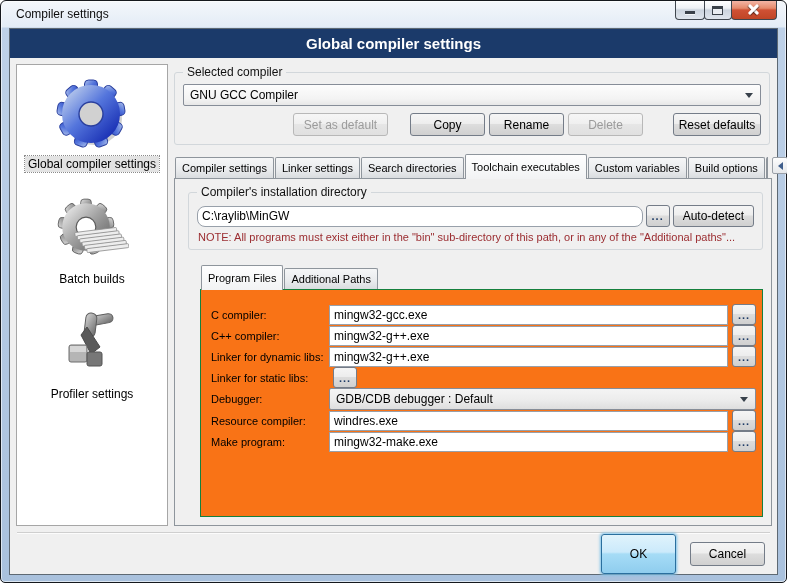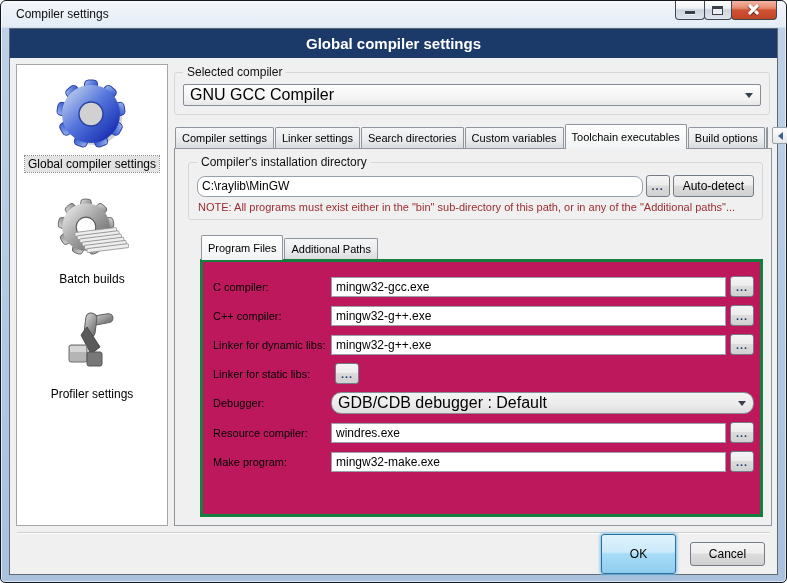--- a/index.html
+++ b/index.html
@@ -45,21 +45,21 @@
   .side-item.selected .side-label { background:#e3e3e3; outline:1px dotted #8a8a8a; }
 
   
   .main { flex:1; display:flex; flex-direction:column; min-width:0; }
 
   .group { position:relative; border:1px solid #d2d7db; border-radius:3px; background:transparent; }
   .glabel { position:absolute; top:-8px; left:8px; background:#f0f0f0; padding:0 4px; font-size:12px; color:#111; }
 
   .compiler-group { margin:8px 2px 0 0; padding:11px 8px 8px; }
   .combo { height:22px; border:1px solid #868d98; border-radius:2px; position:relative;
-           display:flex; align-items:center; padding:0 20px 0 6px; font-size:16px; color:#000;
+           display:flex; align-items:center; padding:0 20px 0 6px; font-size:12px; color:#000;
            background:linear-gradient(#fdfdfd,#f3f3f3 70%,#e7e7e7); cursor:default; }
   .combo .arrow { position:absolute; right:7px; top:8px; width:0; height:0;
                   border:4px solid transparent; border-top:5px solid #38414b; }
   .btnrow { display:flex; justify-content:flex-end; align-items:center; margin-top:7px; }
   .btn { height:23px; font-size:12px; color:#000; border:1px solid #747c88; border-radius:3px;
          background:linear-gradient(#f5f5f5,#eeeeee 45%,#dddddd 50%,#cyan,#d0d0d0);
          background:linear-gradient(#f5f5f5,#eeeeee 45%,#dddddd 50%,#d0d0d0);
          display:flex; align-items:center; justify-content:center; cursor:default; }
   .btn.disabled { color:#9b9b9b; border-color:#b8b8b8;
          background:linear-gradient(#f6f6f6,#f0f0f0 45%,#e6e6e6 50%,#e0e0e0); }
@@ -90,27 +90,27 @@
   .tfield { height:21px; border:1px solid #98a0aa; background:#fff; font-size:12px; padding:0 4px; color:#000; }
   .path-row .tfield { flex:1;border-radius:8px; }
   .browse-btn { width:24px; height:22px; flex:0 0 24px; font-size:11px; letter-spacing:1px;
                 color:#1d3b66; font-weight:bold; border:1px solid #747c88; border-radius:3px;
                 background:linear-gradient(#f5f5f5,#ededed 45%,#dcdcdc 50%,#d0d0d0);
                 display:flex; align-items:center; justify-content:center; cursor:default; }
   .autodetect { height:22px; padding:0 9px; }
   .note { margin:4px 1px 1px; font-size:11px; color:#9b2c30; white-space:nowrap; overflow:hidden; }
 
   .subnb { margin-top:15px; flex:1; display:flex; flex-direction:column; min-height:0;margin-left:12px; }
-  .subpanel { flex:1; border:3px solid #15803d; background:#be185d;
-              padding:14px 6px 8px 10px; display:flex; flex-direction:column; gap:8px; }
+  .subpanel { flex:1; border:1px solid #15803d; background:#f97316;
+              padding:14px 6px 8px 10px; display:flex; flex-direction:column; gap:0; }
   .frow { display:flex; align-items:center; }
   .flabel { width:118px; flex:0 0 118px; font-size:11px; color:#000; }
   .frow .tfield { flex:1; height:20px; }
   .frow .browse-btn { margin-left:4px; height:21px; }
-  .frow .combo { flex:1; background:linear-gradient(#f4f4f4,#ececec 55%,#dedede);border-radius:10px; }
+  .frow .combo { flex:1; background:linear-gradient(#f4f4f4,#ececec 55%,#dedede); }
 
   .sep { flex:0 0 0; margin:2px 7px 0; border-top:1px solid #cfcfcf; border-bottom:1px solid #fcfcfc; }
   .footer { flex:0 0 38px; display:flex; align-items:center; justify-content:flex-end; gap:14px; padding-right:12px; }
   .btn.ok { width:75px; height:40px; border:1px solid #2a6f9e;
             background:linear-gradient(#e0f3fc,#cbeafb 45%,#a6dcf6 50%,#8fcdee);
             box-shadow:0 0 3px 1px #79c1e9; }
   .btn.cancel { width:75px; height:24px; }
 </style>
 </head>
 <body>
@@ -222,28 +222,35 @@
       </div>
 
       <div class="main">
 
         <div class="group compiler-group">
           <span class="glabel">Selected compiler</span>
           <div class="combo">
             <span>GNU GCC Compiler</span>
             <span class="arrow"></span>
           </div>
+          <div class="btnrow">
+            <div class="btn disabled b-setdef">Set as default</div>
+            <div class="btn b-copy">Copy</div>
+            <div class="btn b-rename">Rename</div>
+            <div class="btn disabled b-delete">Delete</div>
+            <div class="btn b-reset">Reset defaults</div>
+          </div>
         </div>
 
         <div class="tabs">
           <div class="tab">Compiler settings</div>
           <div class="tab">Linker settings</div>
           <div class="tab">Search directories</div>
+          <div class="tab active">Toolchain executables</div>
           <div class="tab">Custom variables</div>
-          <div class="tab active">Toolchain executables</div>
           <div class="tab">Build options</div>
           <div class="tab-sliver"></div>
           <div class="tab-scroll">
             <div class="tsbtn">
                 <span class="tri-l"></span>
               </div>
 
           </div>
         </div>
 

